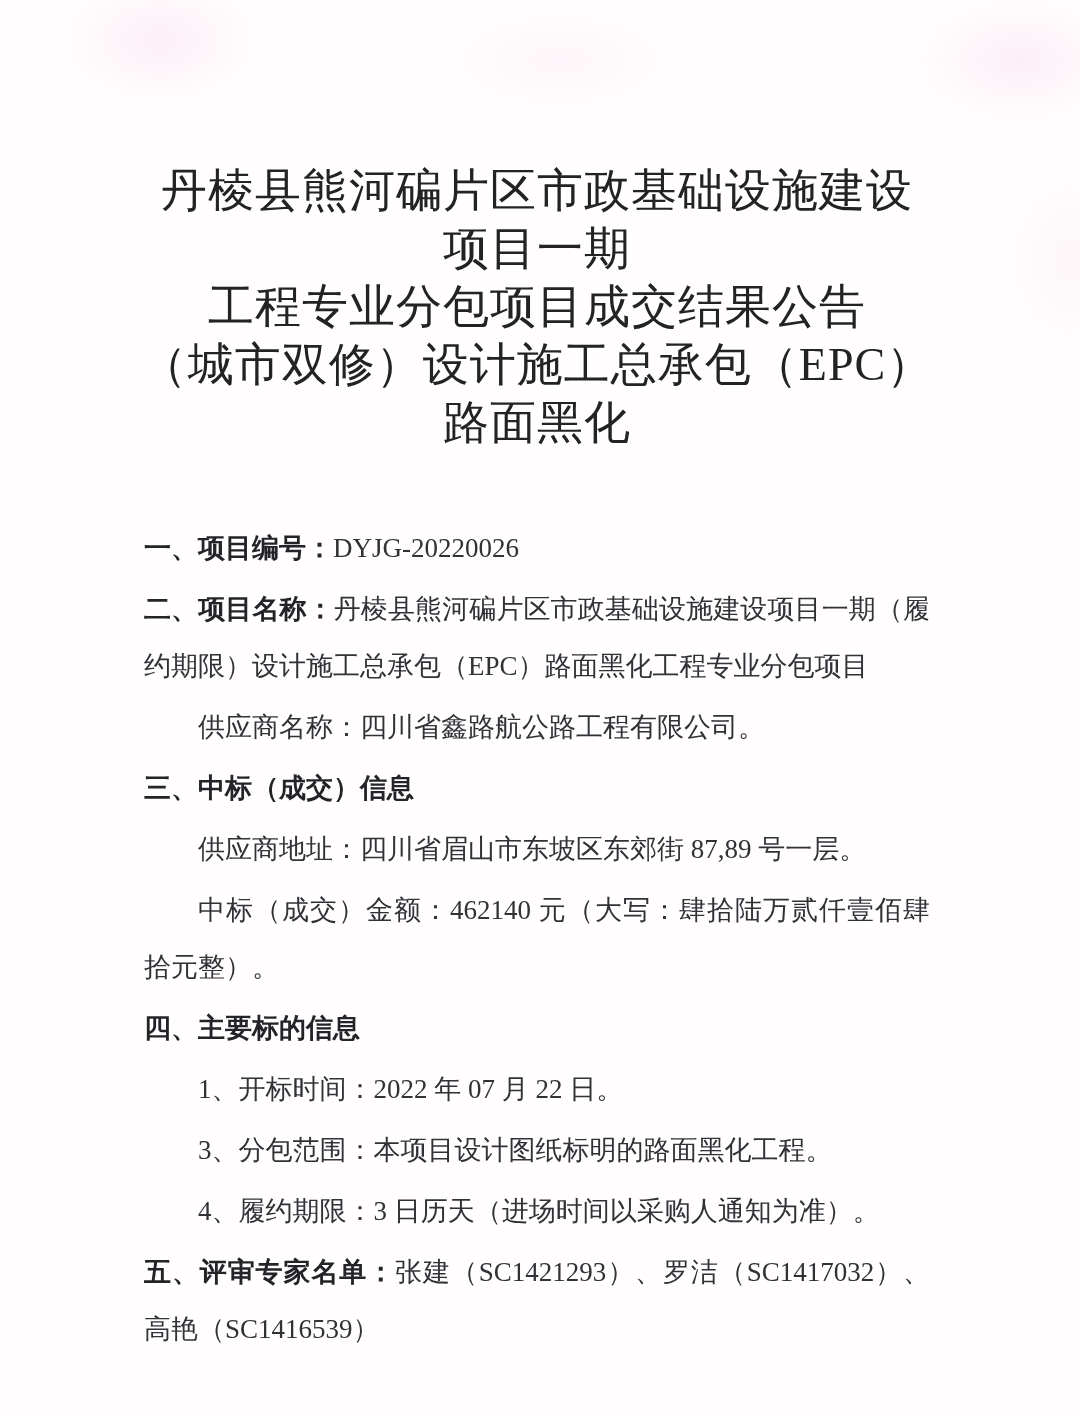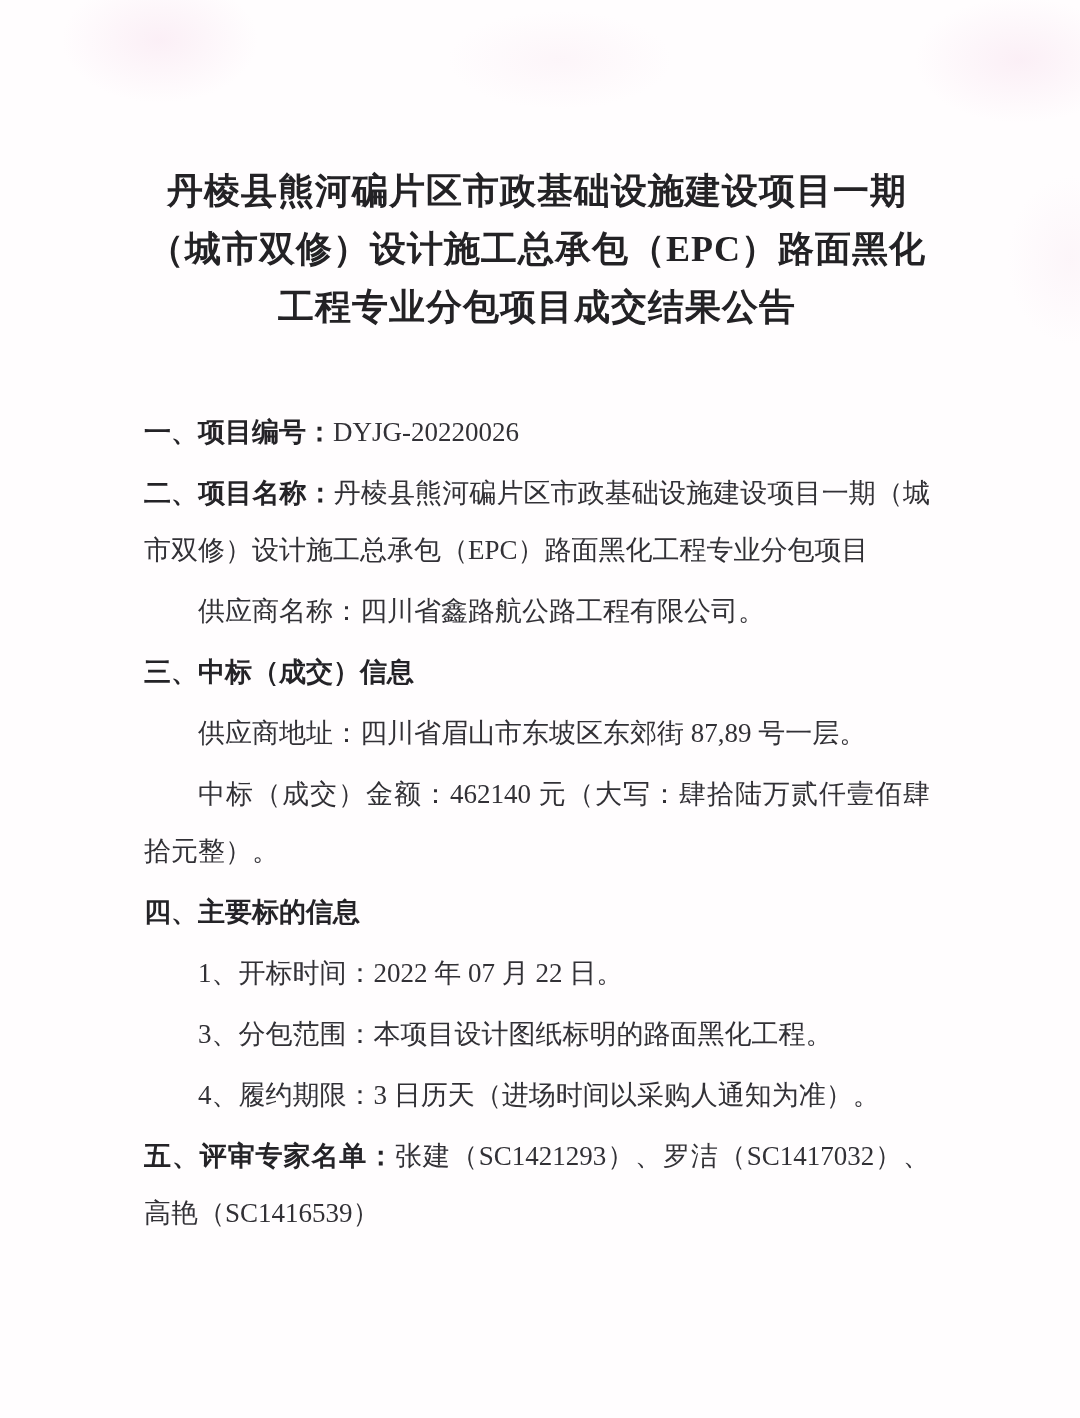--- a/index.html
+++ b/index.html
@@ -23,22 +23,22 @@
       #fffdfe;
   }
   .content {
     position: absolute;
     left: 140px;
     top: 162px;
     width: 794px;
   }
   .title {
     text-align: center;
-    font-weight: bold;
-    font-size: 36px;
+    font-weight: normal;
+    font-size: 46px;
     line-height: 58px;
     letter-spacing: 1px;
     color: #232225;
   }
   .body-block {
     margin-top: 68px;
     font-size: 27px;
     line-height: 57px;
     text-align: justify;
   }
@@ -52,29 +52,29 @@
   .txt { color: #323136; }
 </style>
 </head>
 <body>
 
 <div class="page">
   <div class="content">
 
     <div class="title">
       <div>丹棱县熊河碥片区市政基础设施建设项目一期</div>
+      <div>工程专业分包项目成交结果公告</div>
       <div>（城市双修）设计施工总承包（EPC）路面黑化</div>
-      <div>工程专业分包项目成交结果公告</div>
     </div>
 
     <div class="body-block">
 
       <p class="para"><span class="lbl">一、项目编号：</span><span class="txt">DYJG-20220026</span></p>
 
-      <p class="para"><span class="lbl">二、项目名称：</span><span class="txt">丹棱县熊河碥片区市政基础设施建设项目一期（城市双修）设计施工总承包（EPC）路面黑化工程专业分包项目</span></p>
+      <p class="para"><span class="lbl">二、项目名称：</span><span class="txt">丹棱县熊河碥片区市政基础设施建设项目一期（履约期限）设计施工总承包（EPC）路面黑化工程专业分包项目</span></p>
 
       <p class="para indent"><span class="lbl"></span><span class="txt">供应商名称：四川省鑫路航公路工程有限公司。</span></p>
 
       <p class="para"><span class="lbl">三、中标（成交）信息</span><span class="txt"></span></p>
 
       <p class="para indent"><span class="lbl"></span><span class="txt">供应商地址：四川省眉山市东坡区东郊街 87,89 号一层。</span></p>
 
       <p class="para indent"><span class="lbl"></span><span class="txt">中标（成交）金额：462140 元（大写：肆拾陆万贰仟壹佰肆拾元整）。</span></p>
 
       <p class="para"><span class="lbl">四、主要标的信息</span><span class="txt"></span></p>

